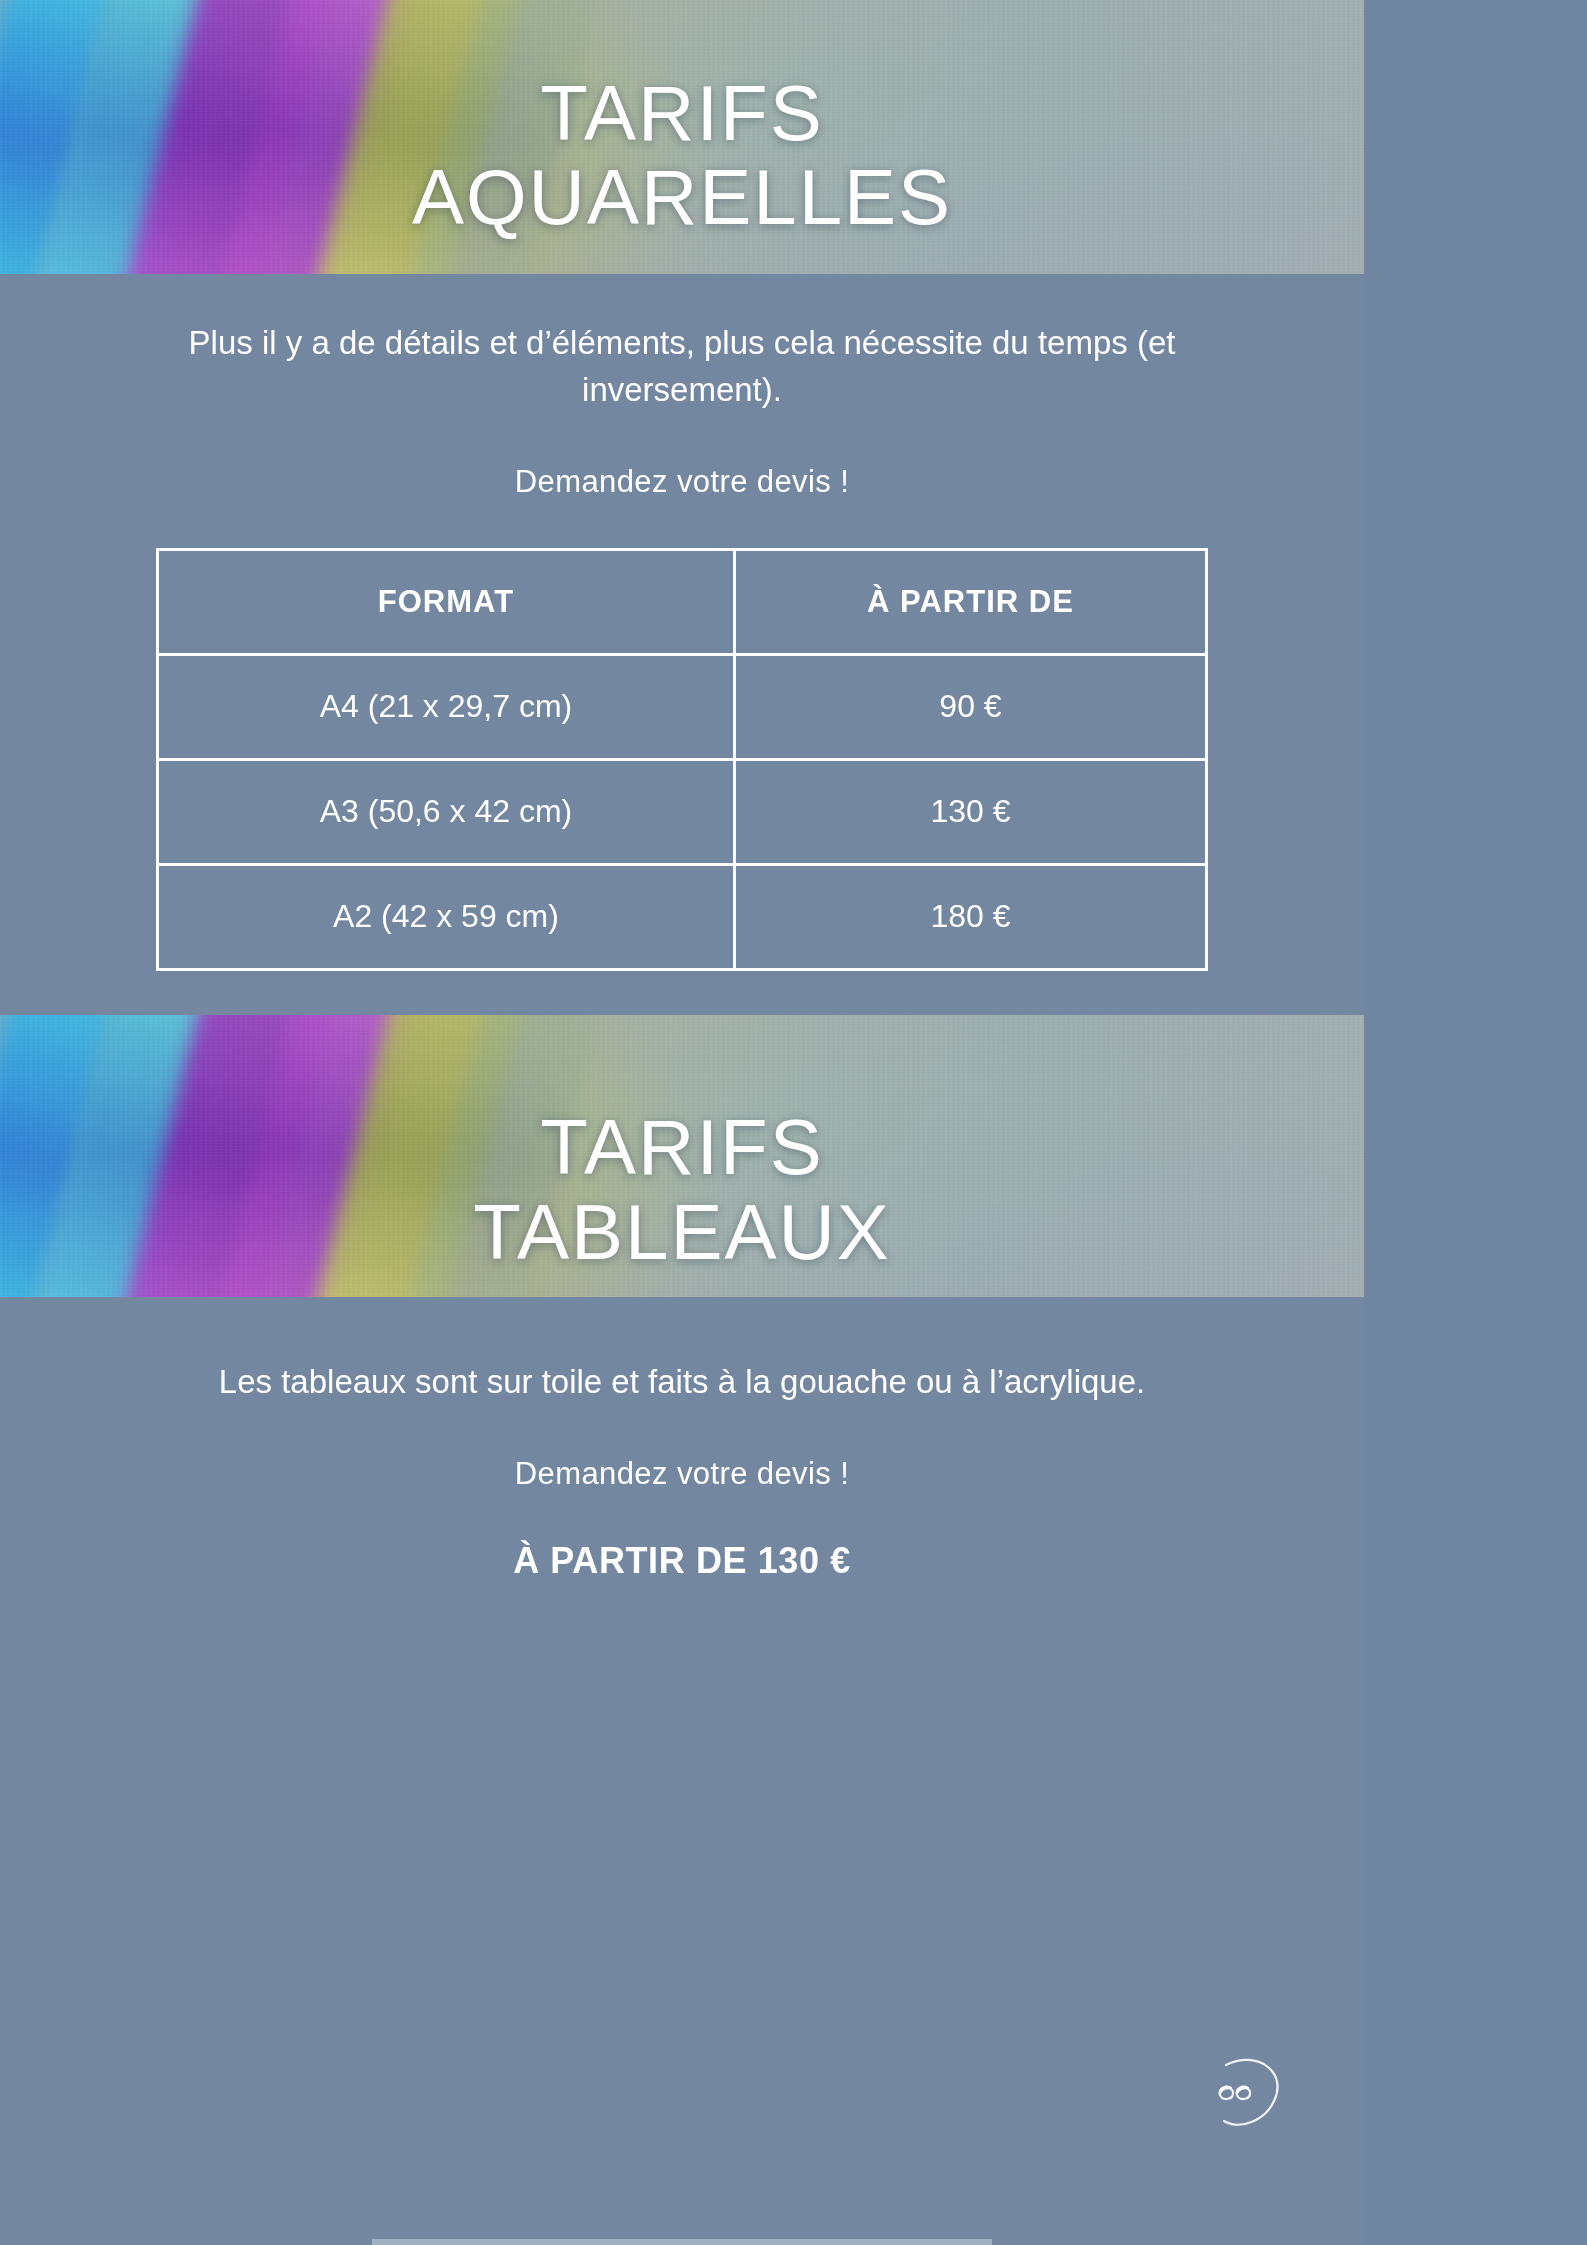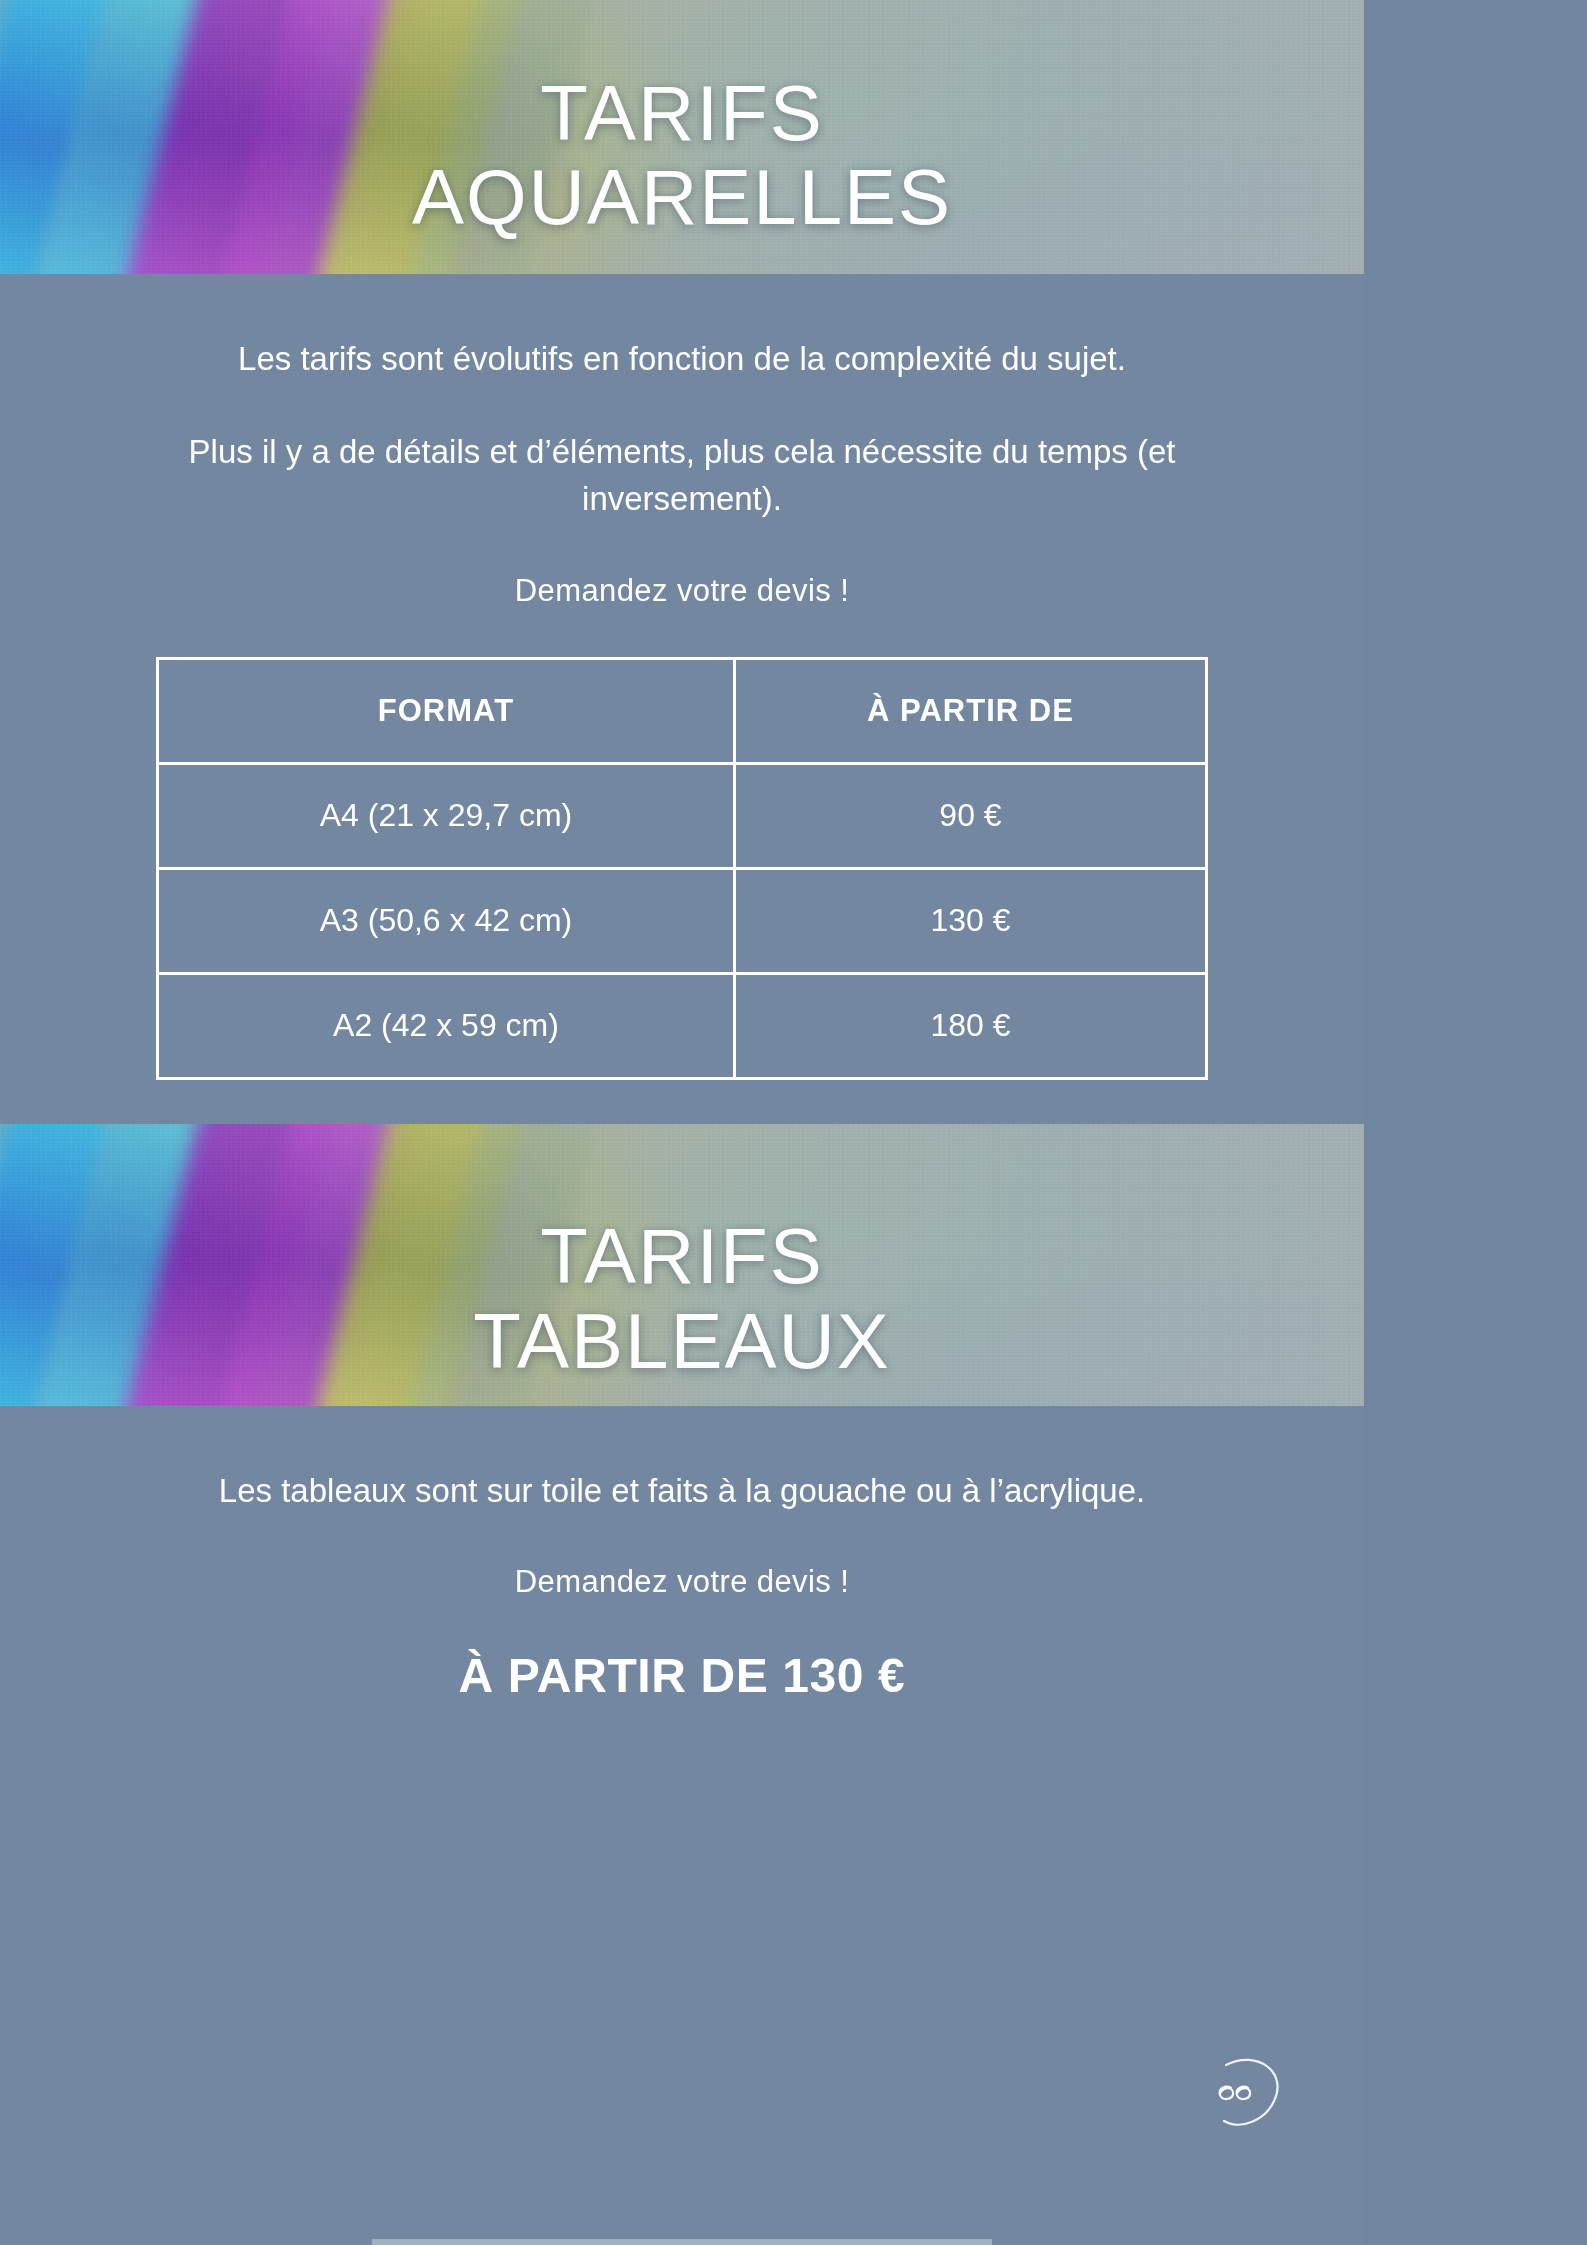--- a/index.html
+++ b/index.html
@@ -109,21 +109,21 @@
   .para.first { padding-top: 62px; }
   .para.spaced { padding-top: 46px; }
   .cta {
     font-size: 31px;
     font-weight: 400;
     letter-spacing: 0.4px;
     padding-top: 50px;
     color: #ffffff;
   }
   .price-line {
-    font-size: 48px;
+    font-size: 36px;
     font-weight: 700;
     letter-spacing: 0.6px;
     padding-top: 48px;
     color: #ffffff;
   }
 
   
   .table-wrap {
     display: flex;
     justify-content: center;
@@ -199,21 +199,20 @@
     <div class="streak s6"></div>
     <div class="haze"></div>
     <div class="grain"></div>
     <div class="titlewrap">
       <div class="banner-title">TARIFS
 AQUARELLES</div>
     </div>
   </div>
 
   <div class="section">
-    <div class="para first">Les tarifs sont évolutifs en fonction de la complexité du sujet.</div>
     <div class="para spaced">Plus il y a de détails et d’éléments, plus cela nécessite du temps (et inversement).</div>
     <div class="cta">Demandez votre devis !</div>
 
     <div class="table-wrap">
       <table class="pricing">
         <colgroup>
             <col class="c1">
             <col class="c2">
           </colgroup>
         <thead>

